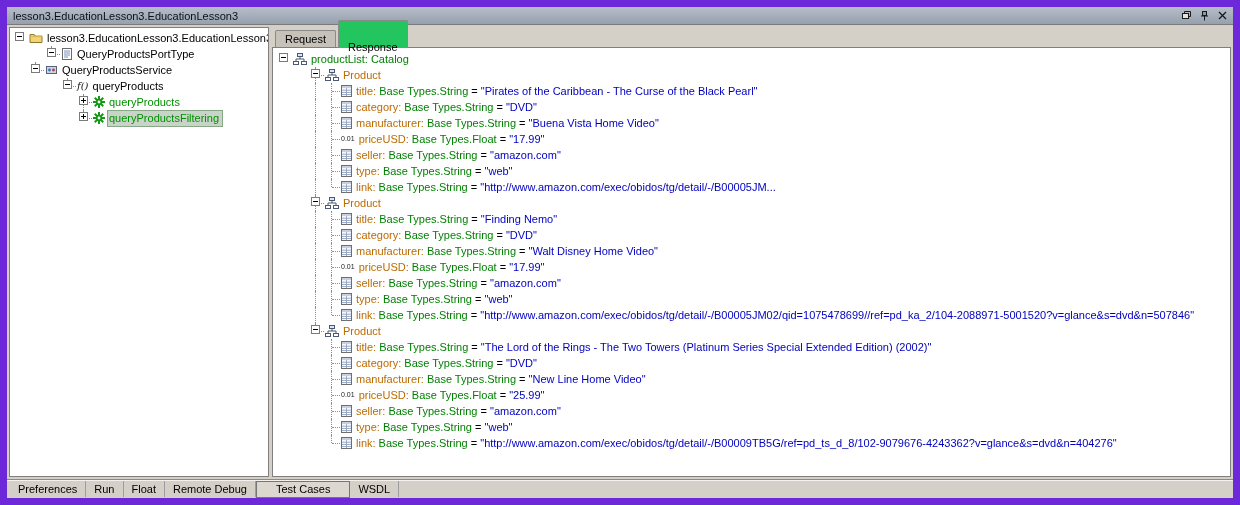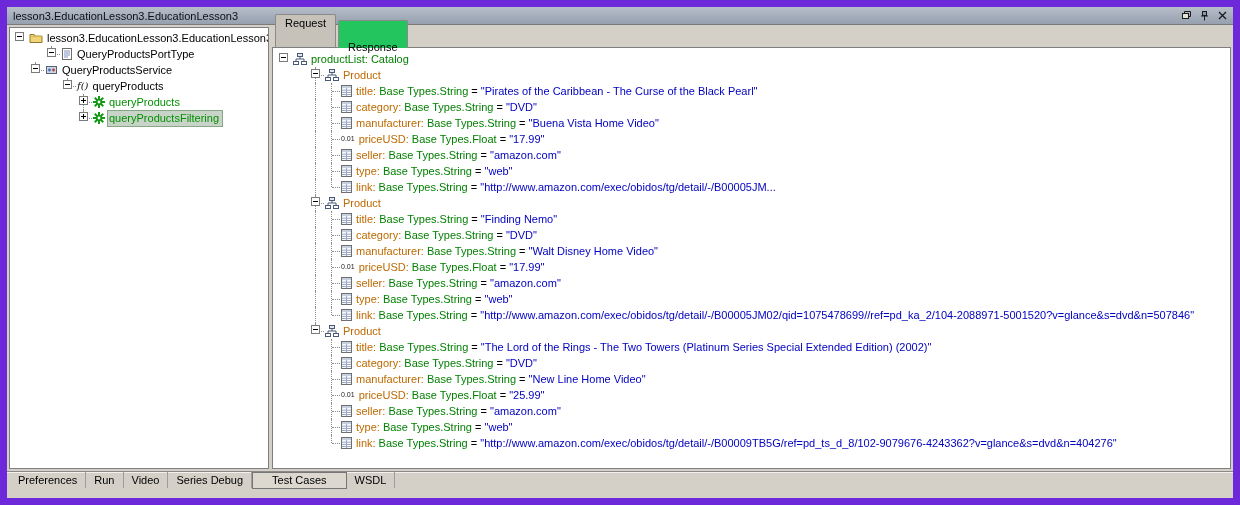--- a/index.html
+++ b/index.html
@@ -13,26 +13,26 @@
   .titlebar .title{flex:1;font-size:11px;color:#0d1016;white-space:nowrap;overflow:hidden}
   .tbtn{width:16px;height:14px;flex:none;display:flex;align-items:center;justify-content:center;margin-left:2px}
 
   
   .main{flex:1;display:flex;padding:2px;min-height:0}
   .left-panel{width:260px;flex:none;background:#fff;border:1px solid #7f7f7f;overflow:hidden;padding:2px 0 0 2px}
   .splitter{width:3px;flex:none}
   .right-panel{flex:1;display:flex;flex-direction:column;min-width:0}
   .tabstrip{height:20px;flex:none;display:flex;align-items:flex-end;padding-left:3px}
   .dtab{font-size:11px;padding:2px 9px 2px;border:1px solid #8a8a8a;border-bottom:none;background:#c6c2ba;
-    margin-right:2px;height:33px;border-radius:2px 2px 0 0;position:relative}
+    margin-right:2px;height:17px;border-radius:2px 2px 0 0;position:relative}
   .dtab.active{background:#22c55e;height:28px;margin-bottom:-1px;z-index:2;padding-top:20px}
   .content{flex:1;background:#fff;border:1px solid #7f7f7f;overflow:hidden;padding:3px 0 0 3px;min-height:0}
 
   
-  .bottombar{height:27px;flex:none;display:flex;align-items:flex-start;background:#d4d0c8;
+  .bottombar{height:19px;flex:none;display:flex;align-items:center;background:#d4d0c8;
     border-top:1px solid #8a8a8a;box-shadow:inset 0 1px 0 #f4f2ee;padding-left:3px}
   .btab{padding:2px 8px;border-right:1px solid #9d9d9d;white-space:nowrap}
   .btab.active{border:1px solid #767676;background:#dcd8d0;padding:1px 19px 2px;margin-right:0}
 
   
   .tree{white-space:nowrap}
   .trow{display:flex;align-items:center;height:16px;white-space:nowrap}
   .slot{width:16px;height:16px;position:relative;flex:none}
   .slot.v::before{content:"";position:absolute;left:7px;top:0;height:16px;border-left:1px dotted #8c8c8c}
   .slot.tee::before{content:"";position:absolute;left:7px;top:0;height:16px;border-left:1px dotted #8c8c8c}
@@ -533,18 +533,18 @@
               <span class="lbl"><span class="t-orange">link:</span><span class="t-green"> Base Types.String</span><span class="t-black"> = </span><span class="t-blue">"http://www.amazon.com/exec/obidos/tg/detail/-/B00009TB5G/ref=pd_ts_d_8/102-9079676-4243362?v=glance&amp;s=dvd&amp;n=404276"</span></span>
             </div>
           </div>
       </div>
     </div>
   </div>
 
   <div id="bottomTabs" class="bottombar">
       <span class="btab">Preferences</span>
       <span class="btab">Run</span>
-      <span class="btab">Video</span>
-      <span class="btab">Series Debug</span>
+      <span class="btab">Float</span>
+      <span class="btab">Remote Debug</span>
       <span class="btab active">Test Cases</span>
       <span class="btab">WSDL</span>
     </div>
 </div>
 
 </body></html>

